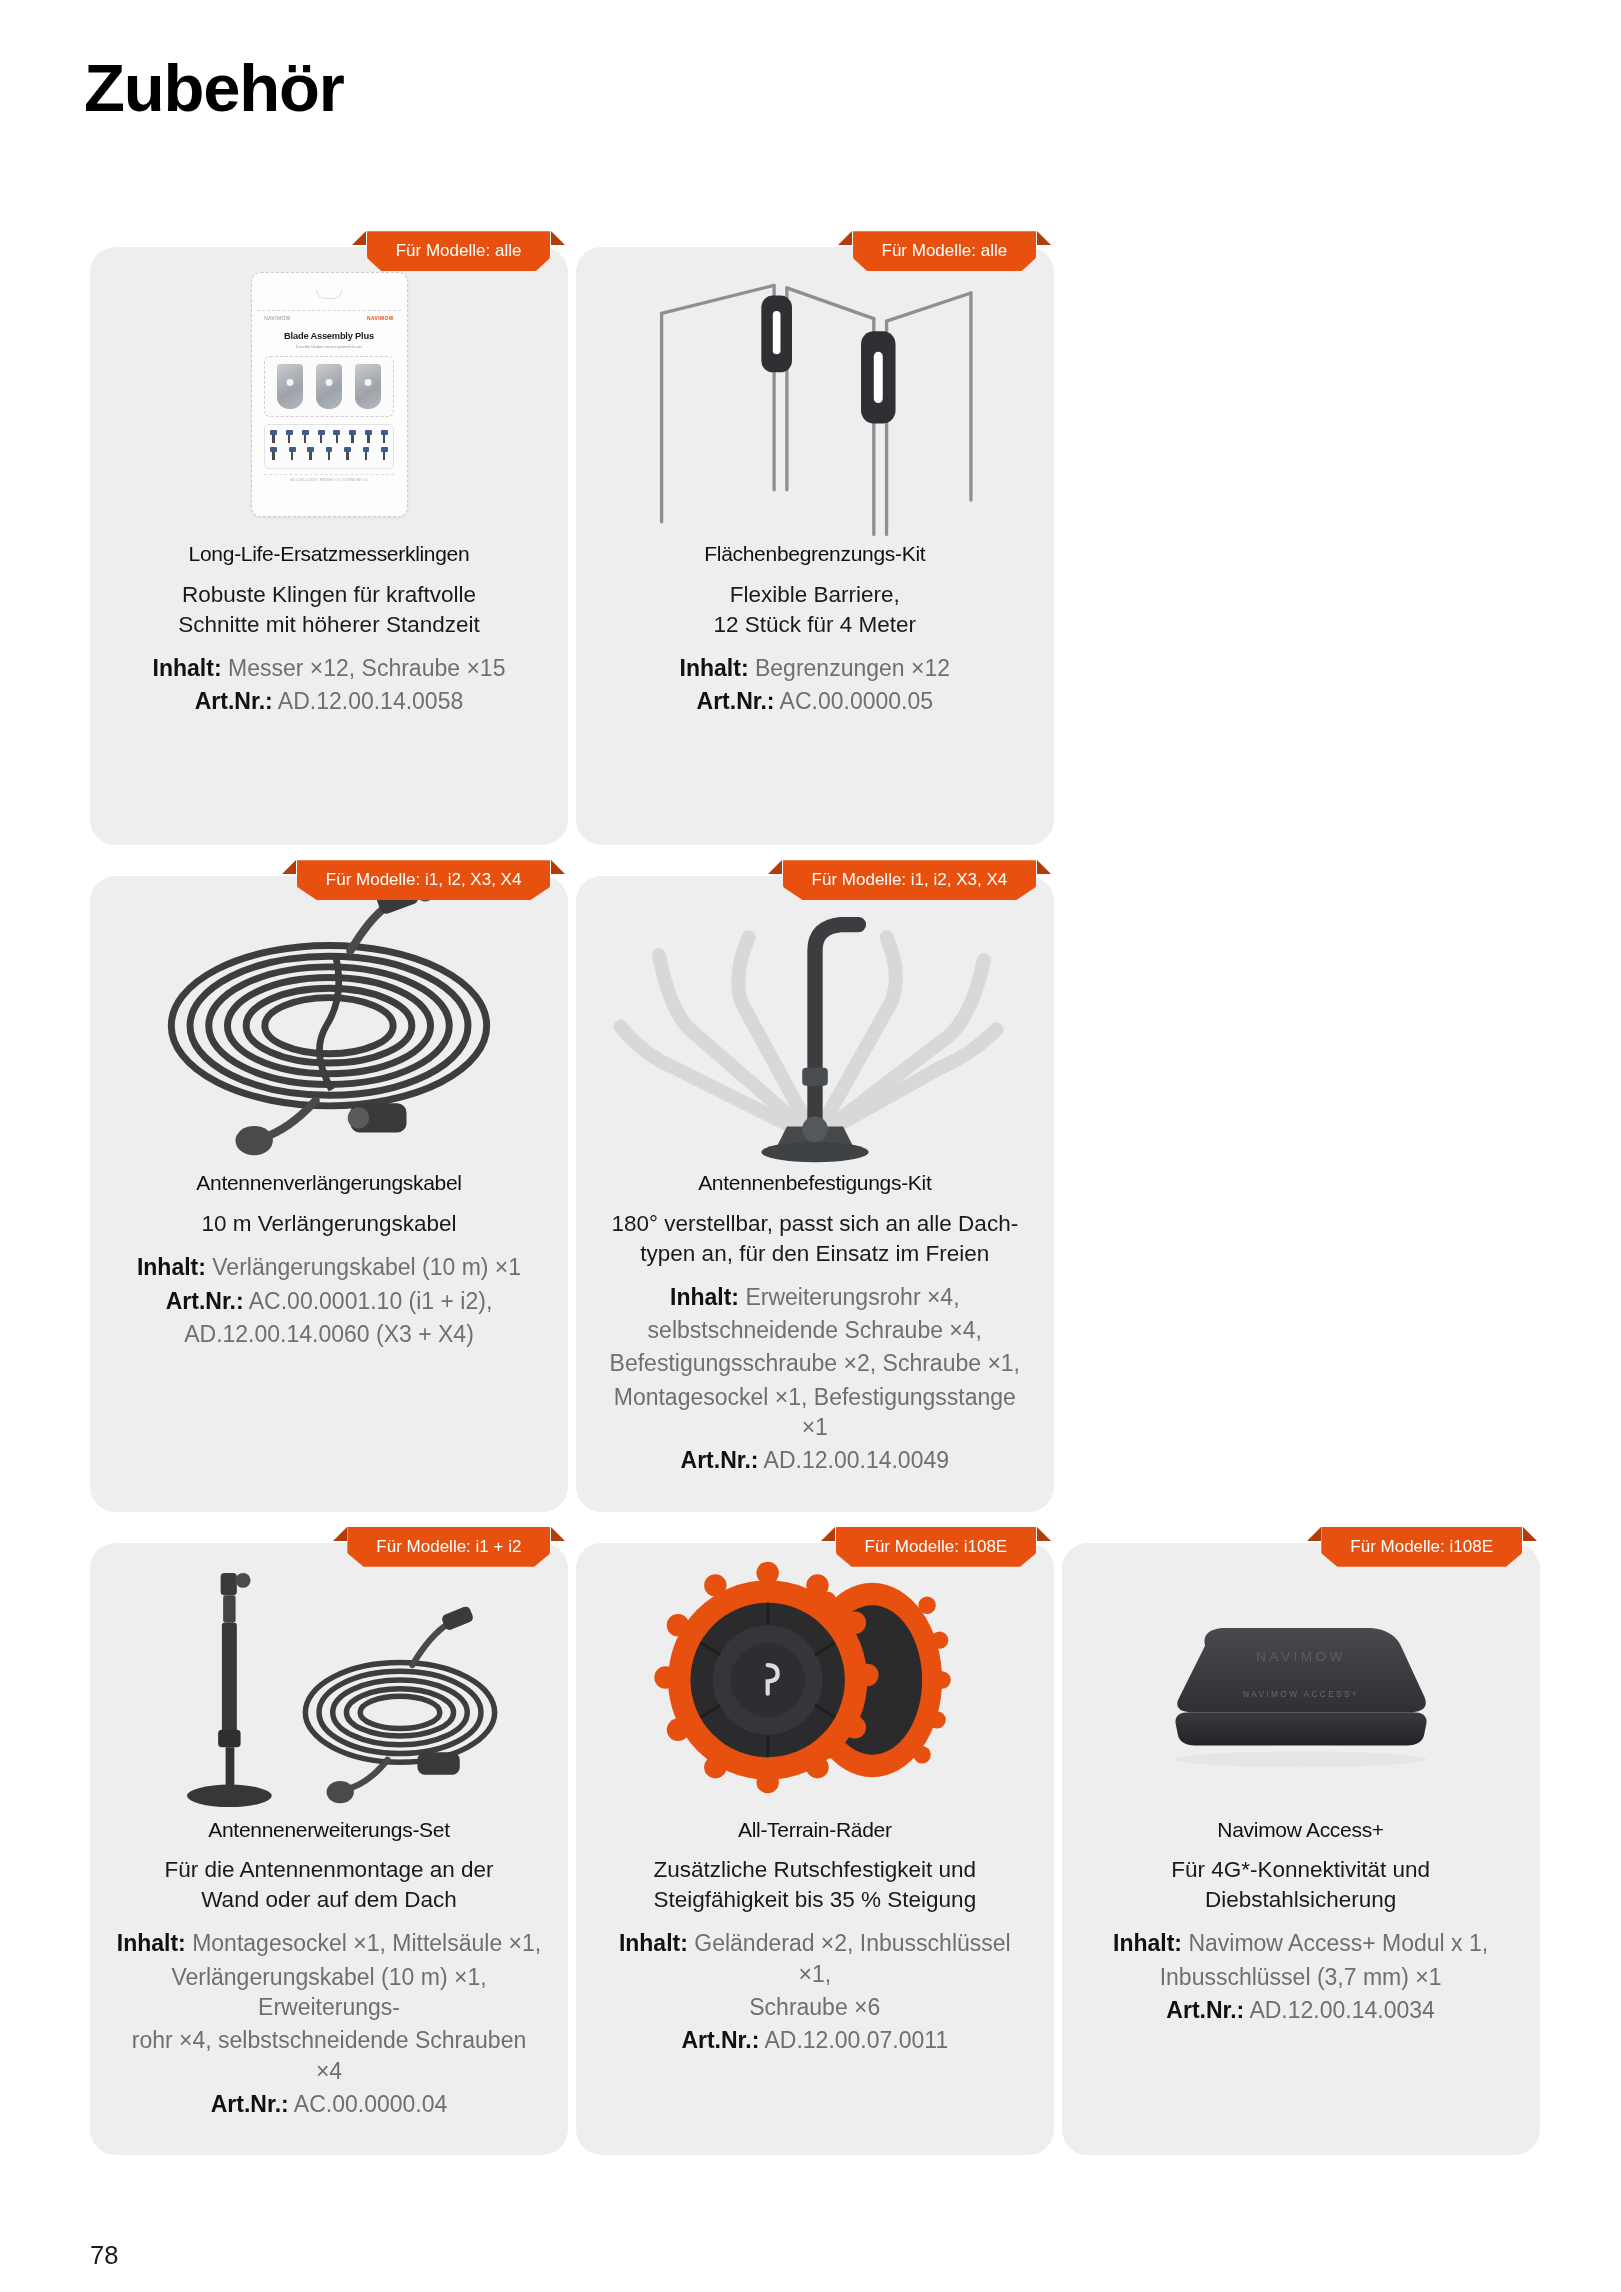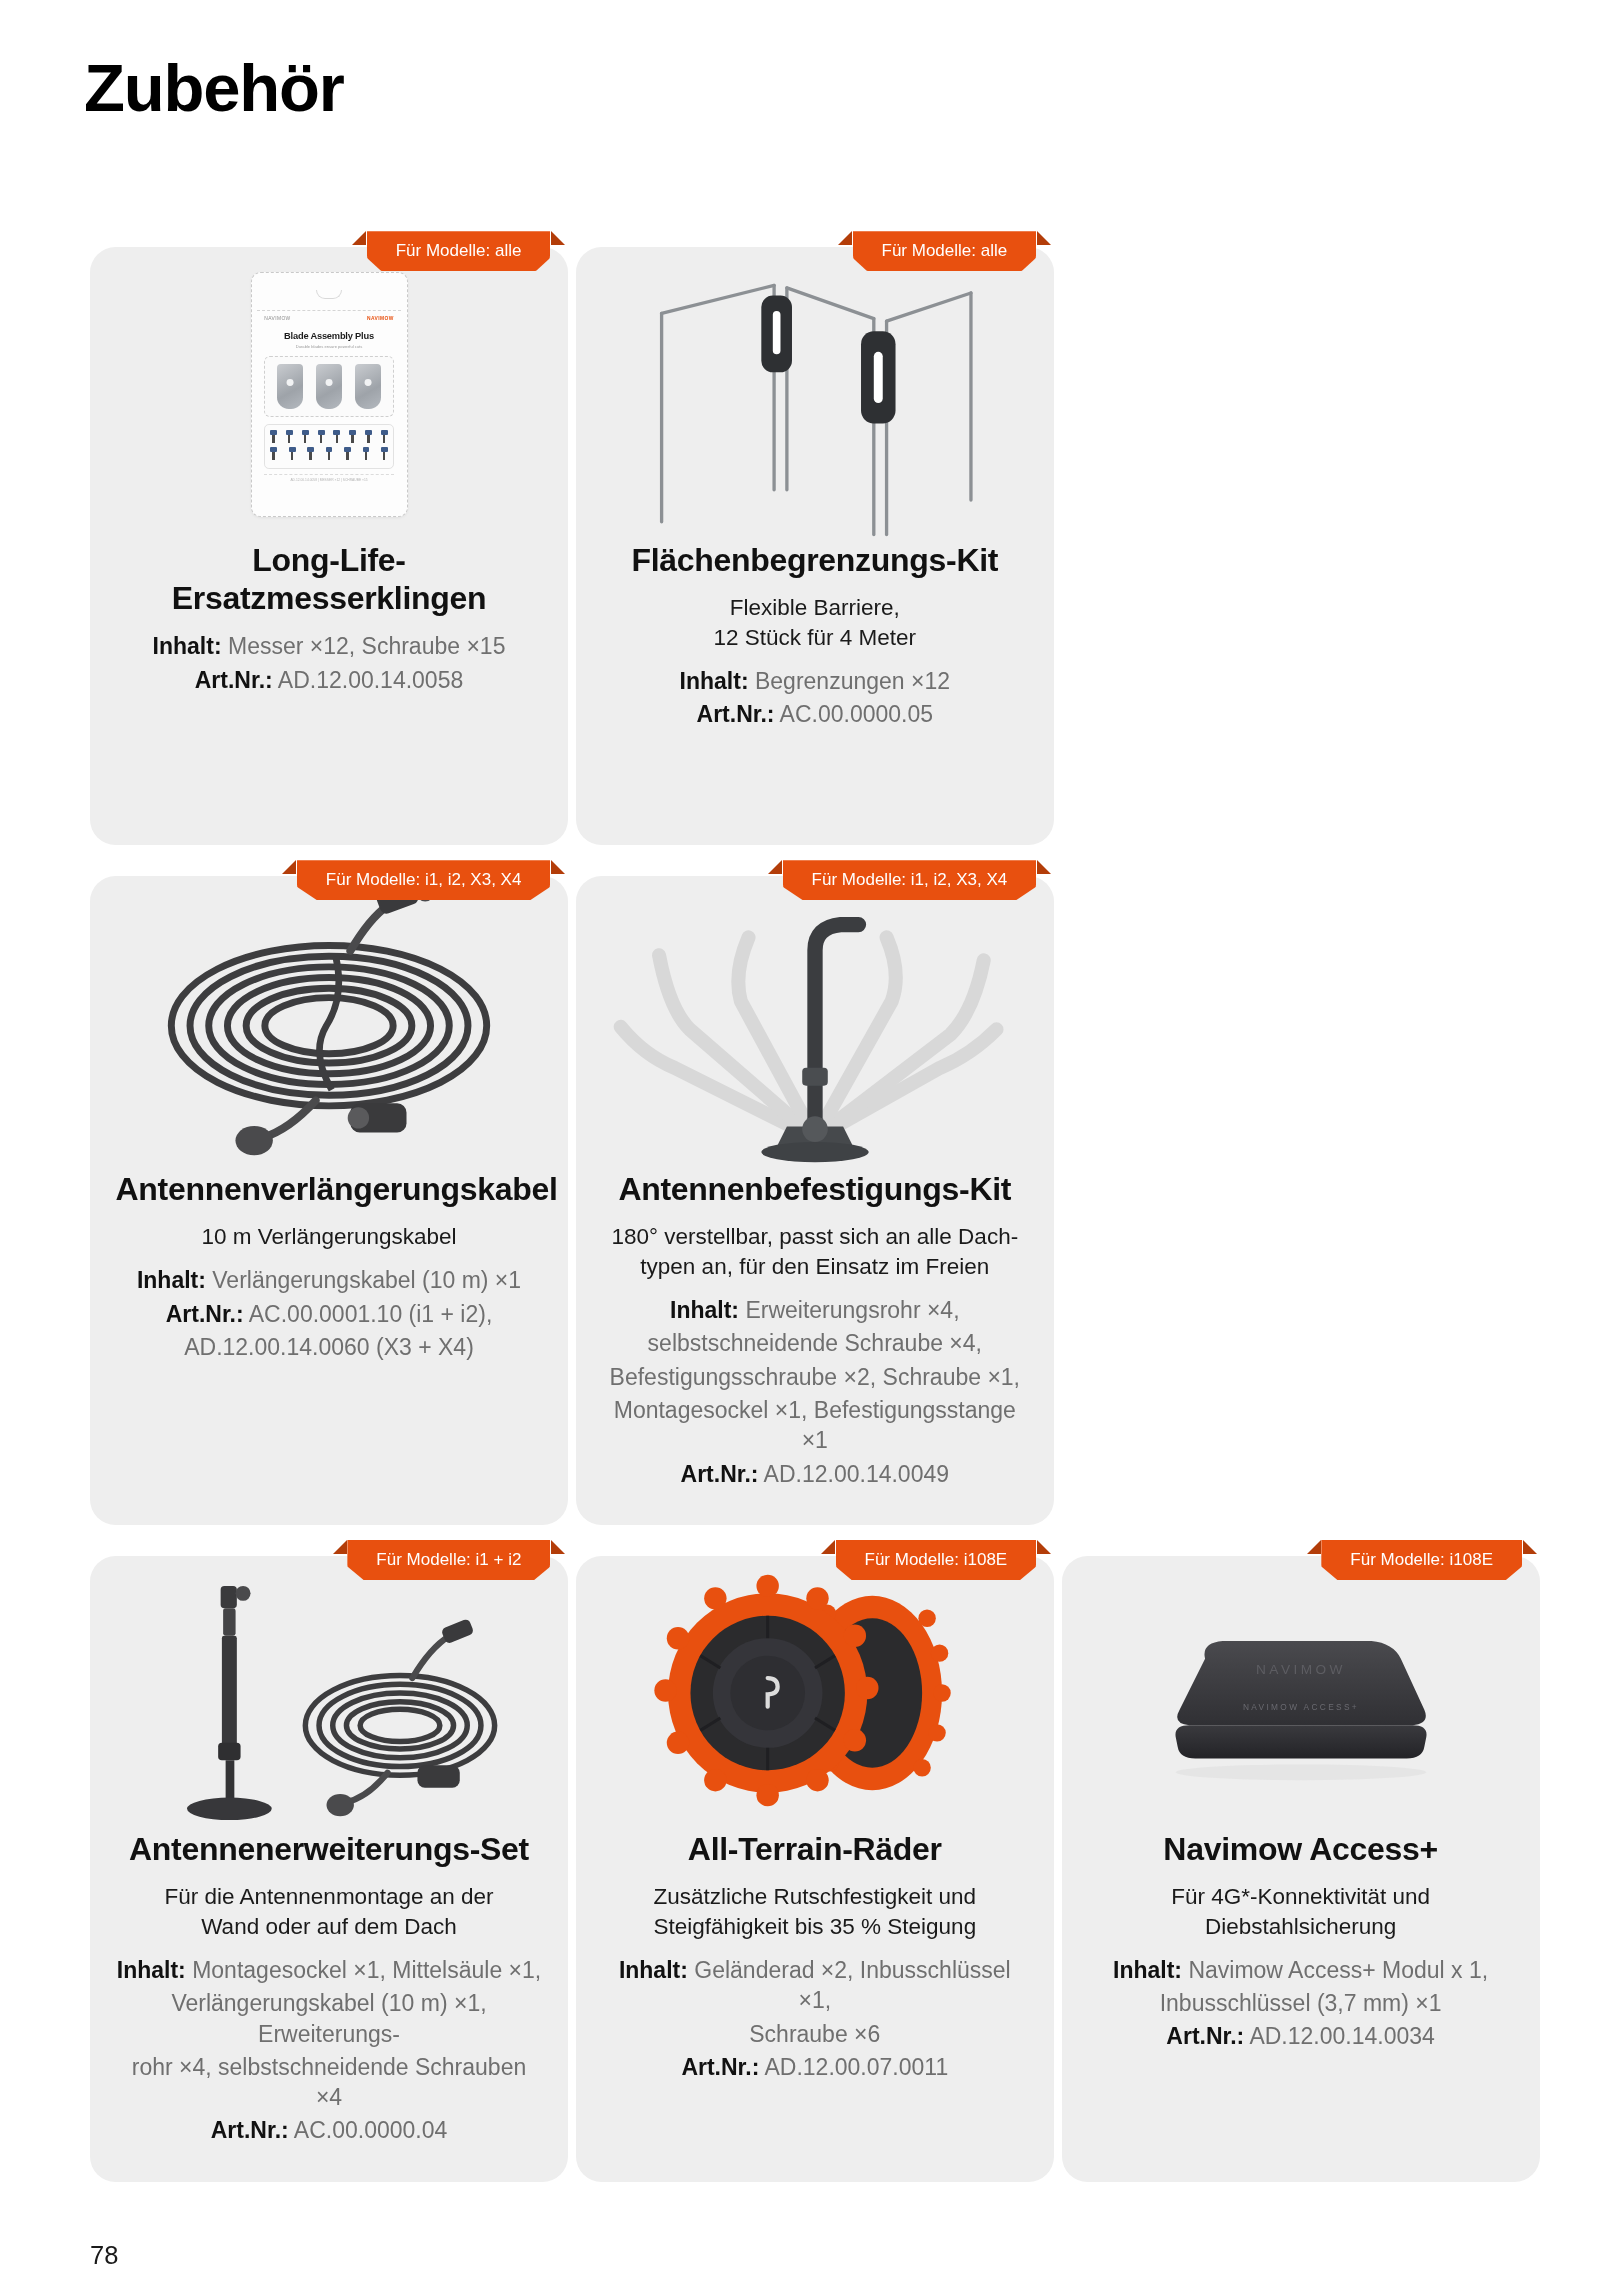--- a/index.html
+++ b/index.html
@@ -119,22 +119,22 @@
   }
   .card-img.short { height: 274px; }
 
   
   .card-text {
     padding: 0 25.5px 33px 25.5px;
     text-align: center;
   }
 
   .c-title {
-    font-size: 32px;
-    font-weight: 700;
+    font-size: 21px;
+    font-weight: 400;
     color: #111111;
     letter-spacing: -0.3px;
     line-height: 1.2;
     margin-bottom: 13.7px;
   }
 
   .c-desc {
     font-size: 22.5px;
     color: #1a1a1a;
     line-height: 1.32;
@@ -311,20 +311,24 @@
                     <i class="screw"></i>
                 </div>
               </div>
               <div class="blister-foot">AD.12.00.14.0058 | MESSER ×12 | SCHRAUBE ×15</div>
             </div>
           </div>
         </div>
 
         <div class="card-text">
           <div class="c-title">Long-Life-Ersatzmesserklingen</div>
+          <div class="c-desc">
+            <div>Robuste Klingen für kraftvolle</div>
+            <div>Schnitte mit höherer Standzeit</div>
+          </div>
           <div class="c-line">
             <b>Inhalt:</b>
             <span>Messer ×12, Schraube ×15</span>
           </div>
           <div class="c-line">
             <b>Art.Nr.:</b>
             <span>AD.12.00.14.0058</span>
           </div>
         </div>
       </div>

